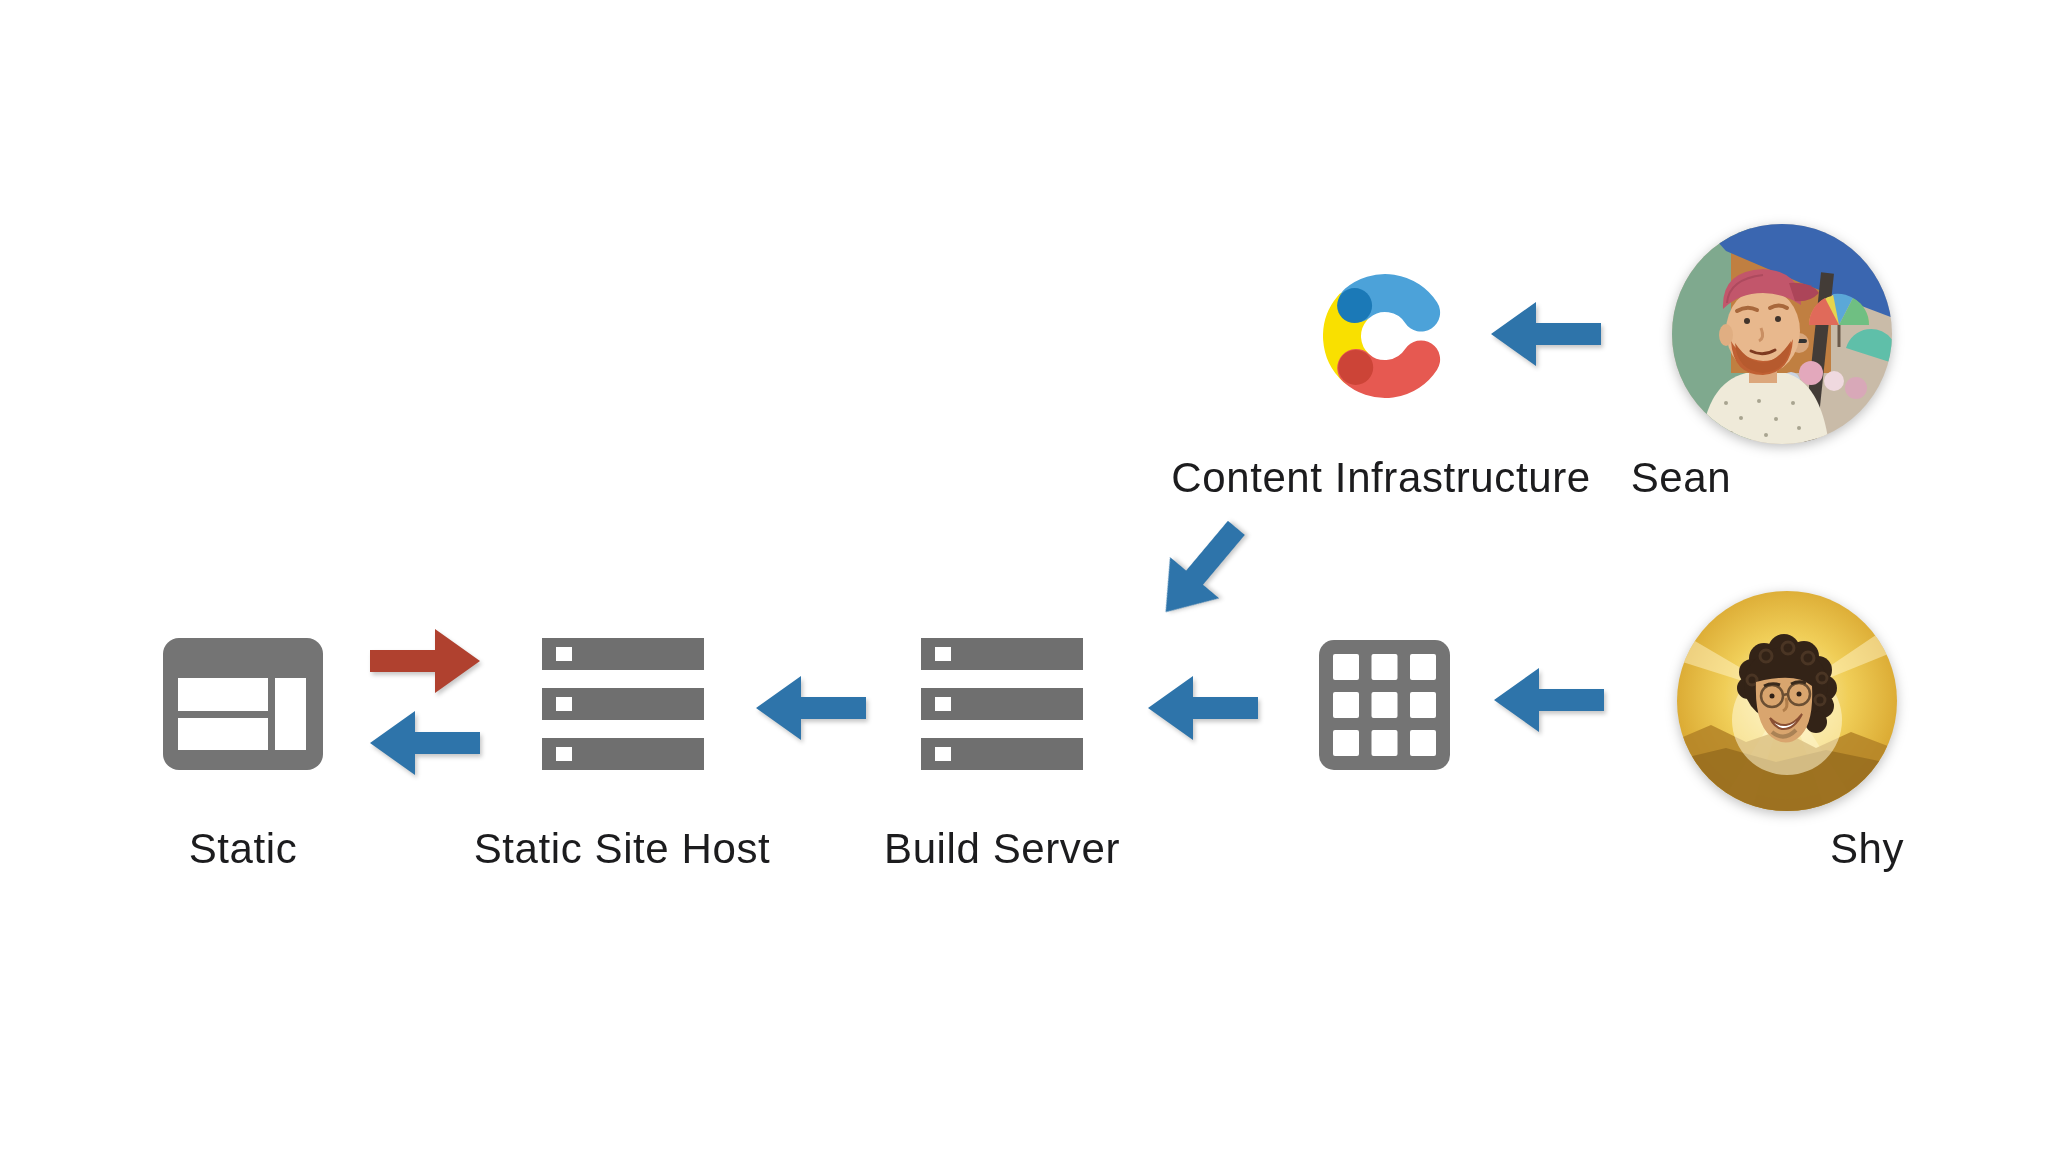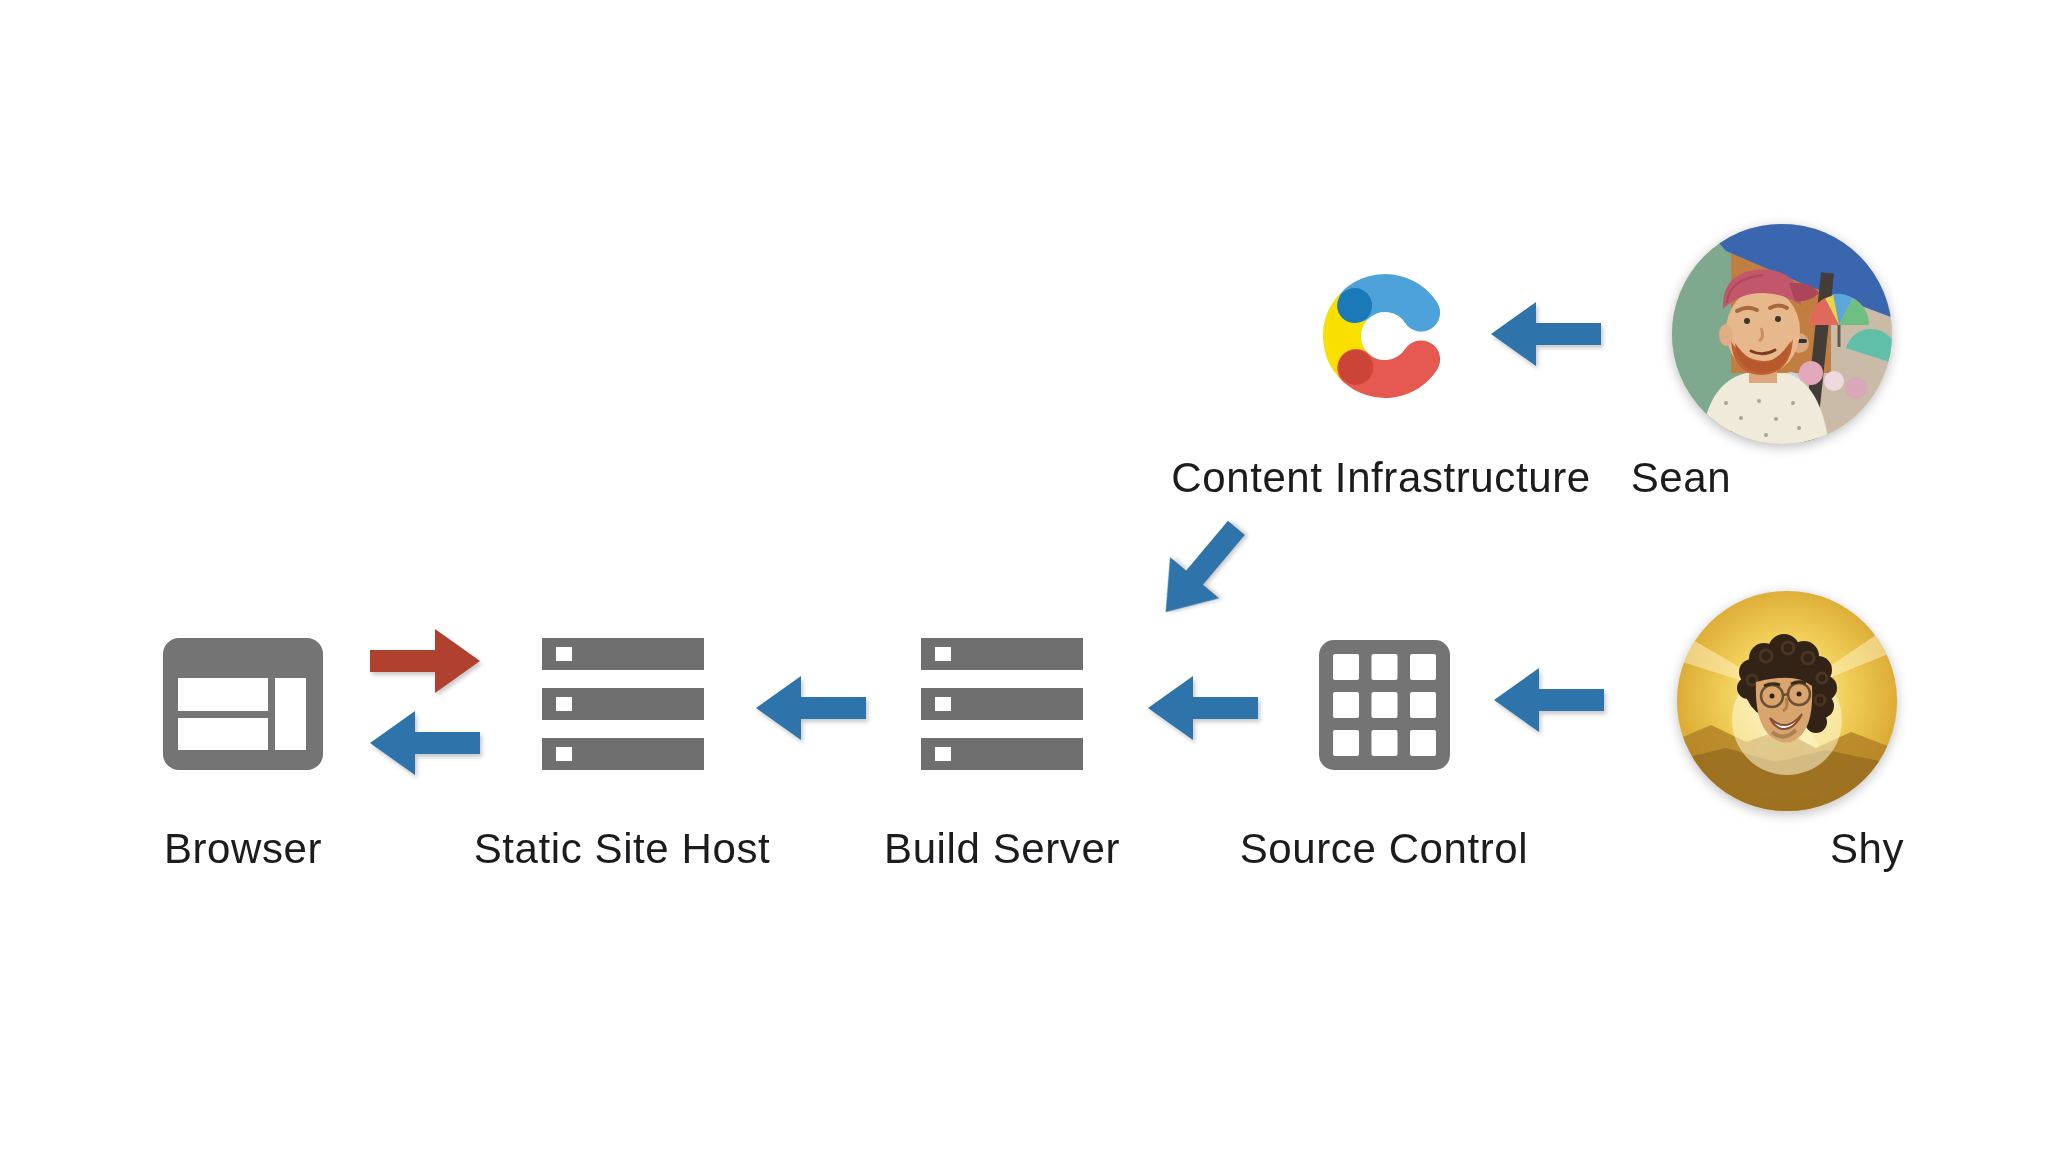--- a/index.html
+++ b/index.html
@@ -209,19 +209,18 @@
       <circle cx="96" cy="106" r="2.5" fill="#2E2016"></circle>
         <circle cx="123" cy="104" r="2.5" fill="#2E2016"></circle>
       <path d="M88 96 Q96 92 104 95" stroke="#3A2A1C" stroke-width="3" fill="none"></path>
       <path d="M115 94 Q123 90 130 93" stroke="#3A2A1C" stroke-width="3" fill="none"></path>
       <path d="M110 108 Q113 118 107 121" stroke="#B07D4A" stroke-width="3" fill="none"></path>
       <path d="M94 128 Q110 144 126 124 Q118 140 106 139 Q98 137 94 128 Z" fill="#FFFFFF" stroke="#8A4F33" stroke-width="2"></path>
       <path d="M96 142 Q108 152 120 140" stroke="#8A6A45" stroke-width="4" fill="none" opacity="0.6"></path>
     </g>
   </svg>
 
-  <div class="label" style="left:243px;top:826px">Browser</div>
+  <div class="label" style="left:243px;top:826px">Static</div>
   <div class="label" style="left:1002px;top:826px">Build Server</div>
   <div class="label" style="left:622px;top:826px">Static Site Host</div>
-  <div class="label" style="left:1384px;top:826px">Source Control</div>
   <div class="label" style="left:1867px;top:826px">Shy</div>
 
 </div>
 
 </body></html>

